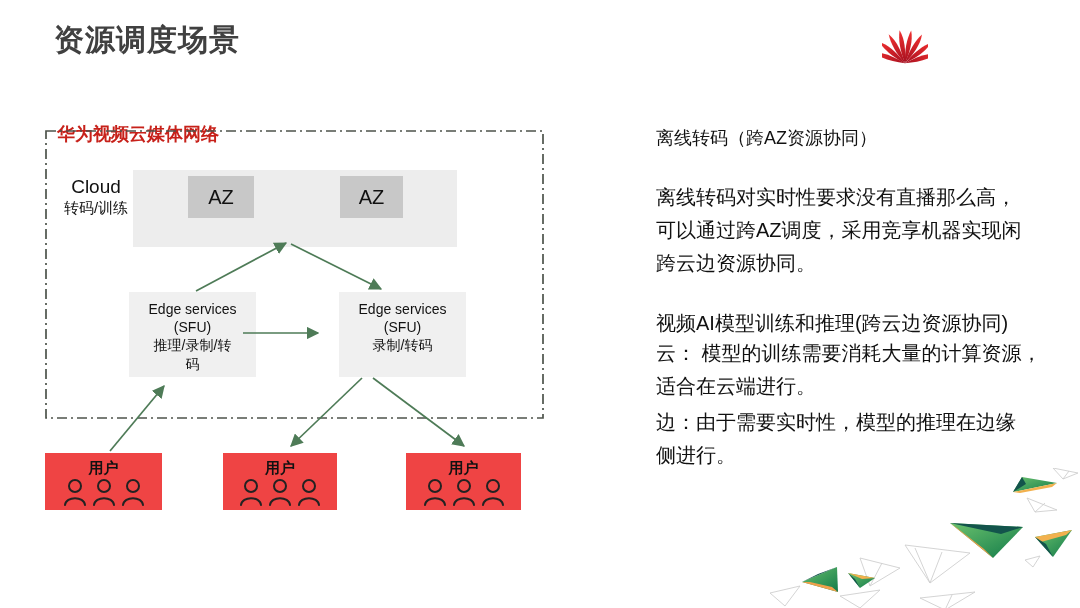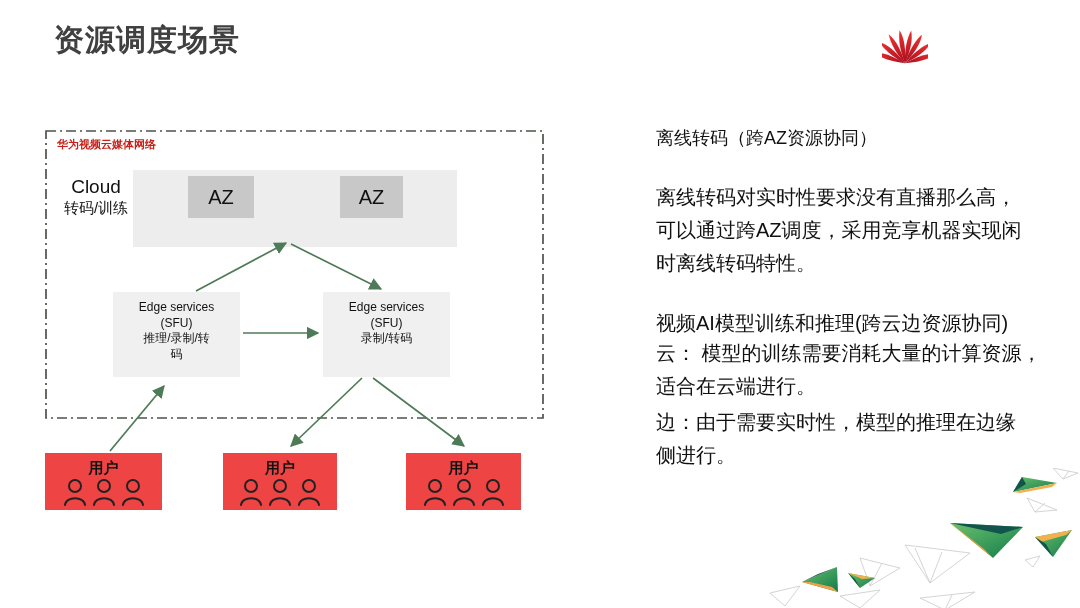--- a/index.html
+++ b/index.html
@@ -6,30 +6,30 @@
   .slide{
     position:relative;width:1080px;height:608px;background:#ffffff;overflow:hidden;
     font-family:"Liberation Sans","DejaVu Sans",sans-serif;color:#1a1a1a;
   }
   .abs{position:absolute;}
   
   .title{left:54px;top:20px;font-size:30px;font-weight:800;letter-spacing:1px;color:#404040;}
   .logo{left:882px;top:26px;display:flex;align-items:center;gap:10px;}
   .brand{font-size:23px;font-weight:bold;letter-spacing:1px;color:#161616;}
   
-  .net-label{left:57px;top:137px;font-size:11px;font-weight:bold;color:#c7211a;}
+  .net-label{left:57px;top:122px;font-size:18px;font-weight:bold;color:#c7211a;}
   .cloud-label{left:46px;top:176px;width:100px;text-align:center;line-height:1.2;}
   .cloud-en{font-size:19px;color:#111;}
   .cloud-zh{font-size:15px;color:#111;}
   .band{left:133px;top:170px;width:324px;height:77px;background:#ededed;}
   .az{background:#c8c8c8;color:#111;font-size:20px;display:flex;align-items:center;justify-content:center;}
   .az1{left:188px;top:176px;width:66px;height:42px;}
   .az2{left:340px;top:176px;width:63px;height:42px;}
-  .edge{background:#f0f0f0;color:#111;font-size:12px;line-height:1.3;text-align:center;
-        white-space:pre-line;padding-top:8px;box-sizing:border-box;}
+  .edge{background:#f0f0f0;color:#111;font-size:14px;line-height:1.3;text-align:center;
+        white-space:pre-line;padding-top:8px;box-sizing:border-box;margin-left:16px;}
   .edge1{left:113px;top:292px;width:127px;height:85px;}
   .edge2{left:323px;top:292px;width:127px;height:85px;}
   .user{background:#ef4444;text-align:center;box-sizing:border-box;padding-top:6px;}
   .user .ulabel{font-size:15px;font-weight:bold;color:#111;}
   .user1{left:45px;top:453px;width:117px;height:57px;}
   .user2{left:223px;top:453px;width:114px;height:57px;}
   .user3{left:406px;top:453px;width:115px;height:57px;}
   .overlay{left:0;top:0;pointer-events:none;}
   
   .panel-h{left:656px;width:412px;font-weight:normal;color:#111;}
@@ -166,21 +166,21 @@
       <path d="M243,333 L318,333" marker-end="url(#ah)"></path>
       <path d="M110,451 L164,386" marker-end="url(#ah)"></path>
       <path d="M362,378 L291,446" marker-end="url(#ah)"></path>
       <path d="M373,378 L464,446" marker-end="url(#ah)"></path>
     </g>
   </svg>
 
   <div class="abs panel-h s1h">离线转码（跨AZ资源协同）</div>
   <div class="abs panel-b s1b">离线转码对实时性要求没有直播那么高，
 可以通过跨AZ调度，采用竞享机器实现闲
-时离线转码特性。</div>
+跨云边资源协同。</div>
   <div class="abs panel-h s2h">视频AI模型训练和推理(跨云边资源协同)</div>
   <div class="abs panel-b s2b">云： 模型的训练需要消耗大量的计算资源，
 适合在云端进行。</div>
   <div class="abs panel-b s3b">边：由于需要实时性，模型的推理在边缘
 侧进行。</div>
 
   <svg class="abs decor" width="310" height="140" viewBox="0 0 310 140">
     <defs>
       <linearGradient id="tg" x1="0" y1="0" x2="1" y2="1">
         <stop offset="0" stop-color="#6cc26e"></stop>

